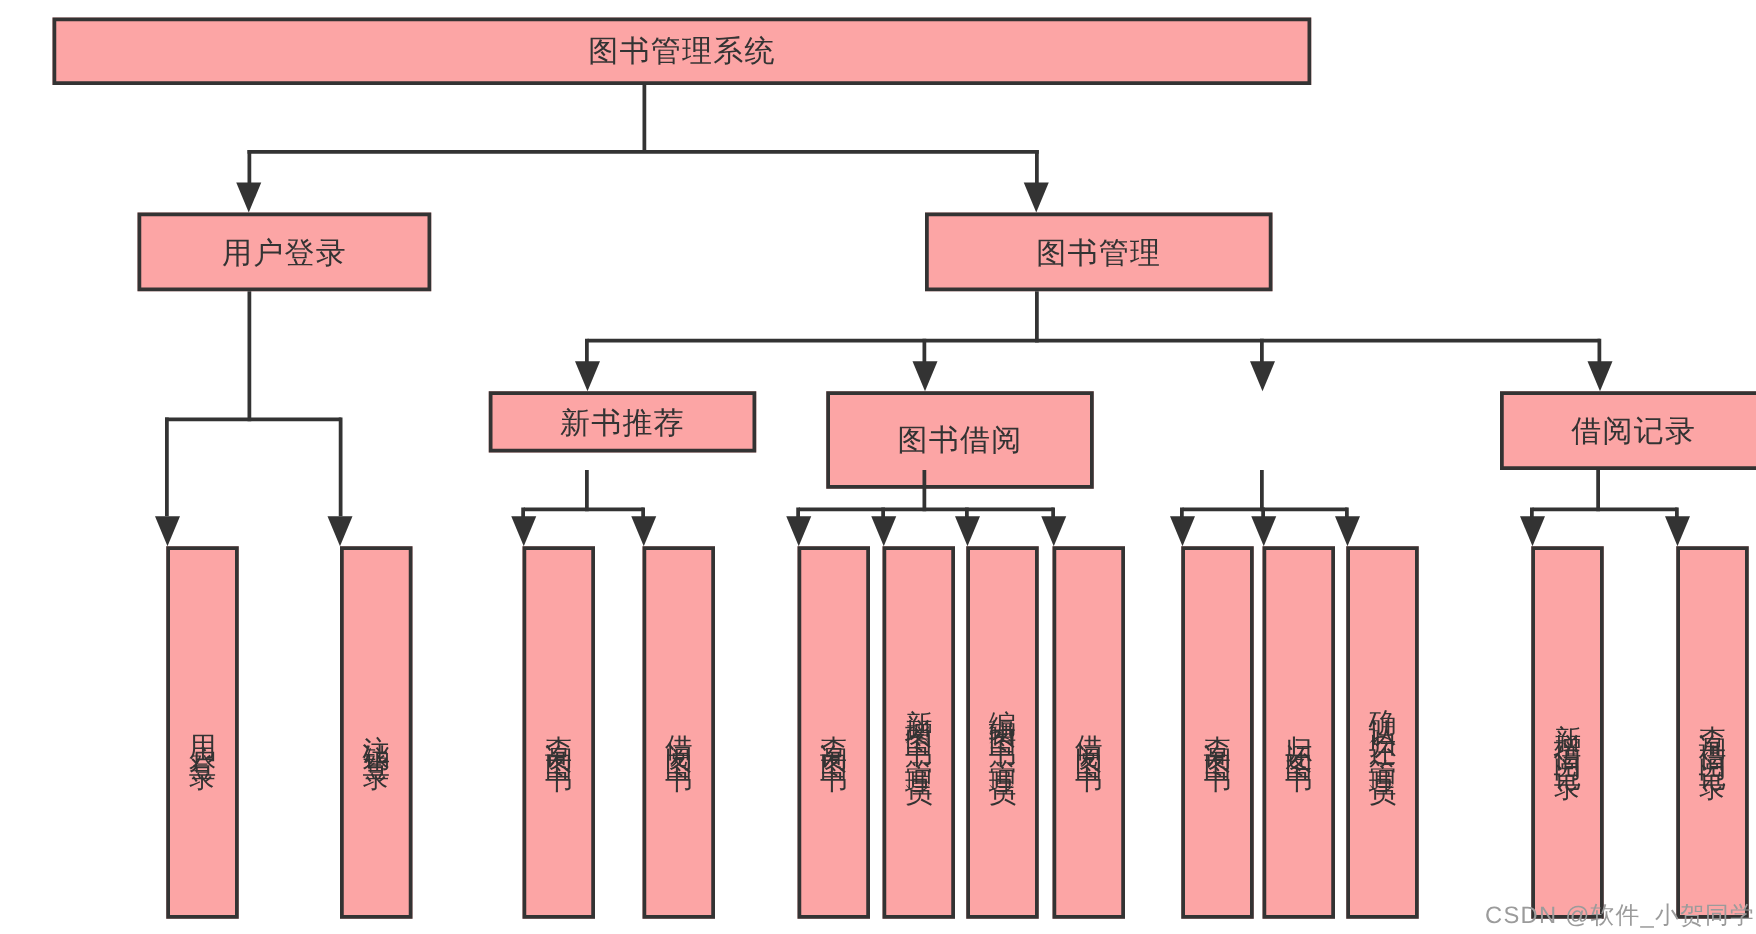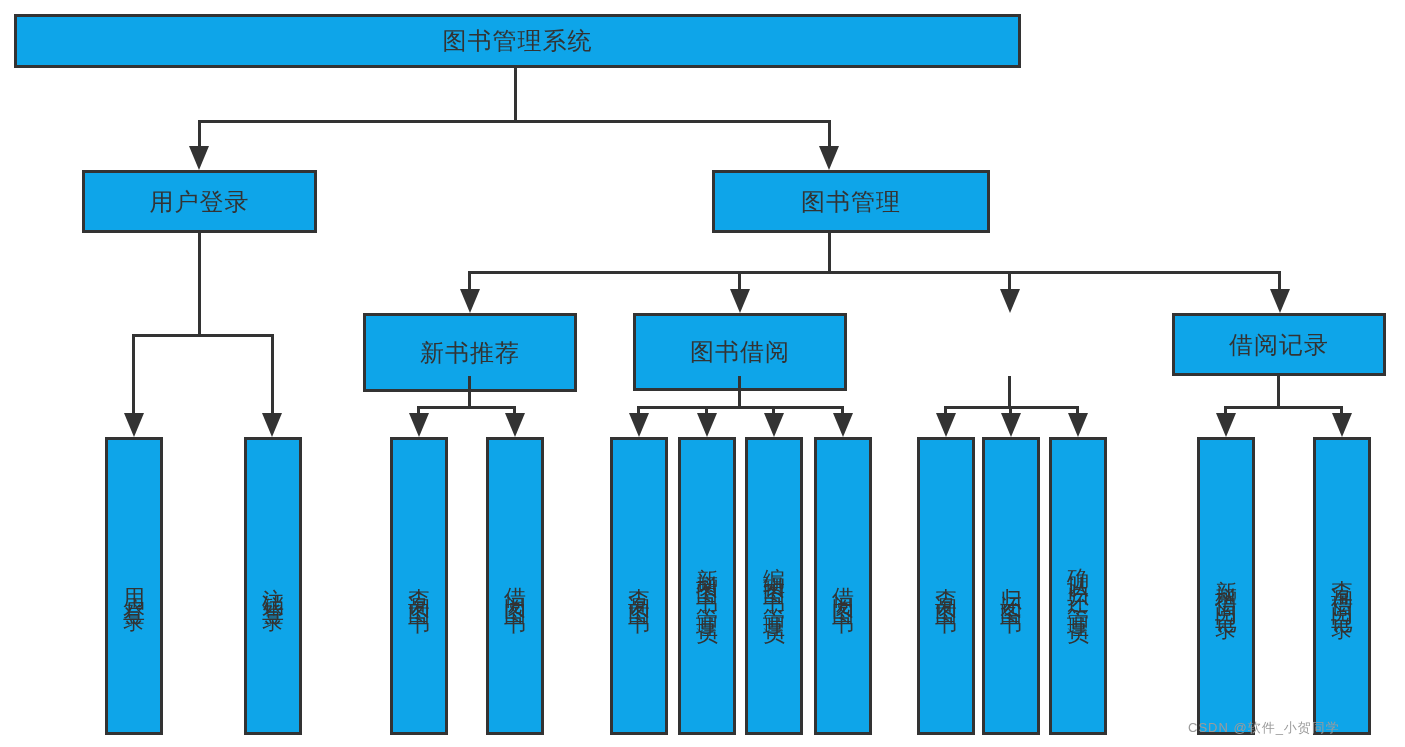--- a/index.html
+++ b/index.html
@@ -1,57 +1,57 @@
 <!DOCTYPE html>
 <html><head>
 <meta charset="utf-8">
 <style>
   html,body{margin:0;padding:0;background:#ffffff;}
   #canvas{
     position:relative;width:1405px;height:747px;background:#ffffff;overflow:hidden;
     font-family:"Liberation Sans","DejaVu Sans",sans-serif;color:#333;
   }
   .box{
-    position:absolute;box-sizing:border-box;border:3px solid #333333;background:#0ea5e9;
-    display:flex;align-items:center;justify-content:center;color:#333333;
+    position:absolute;box-sizing:border-box;border:3px solid #333333;background:#fca5a5;
+    display:flex;align-items:center;justify-content:center;color:#333333;margin-left:28px;
   }
   .hbox{font-size:24px;letter-spacing:1px;}
   .vbox{
     writing-mode:vertical-rl;text-orientation:mixed;
     font-size:22px;letter-spacing:8px;line-height:1;
   }
   .vl{position:absolute;width:3px;background:#333333;}
   .hl{position:absolute;height:3px;background:#333333;}
   .arrow{
     position:absolute;width:0;height:0;
     border-left:10px solid transparent;border-right:10px solid transparent;
     border-top:24px solid #333333;
   }
   .watermark{
-    position:absolute;left:1188px;top:719px;font-size:13px;color:#9b9b9b;
+    position:absolute;left:1188px;top:719px;font-size:19px;color:#9b9b9b;
     letter-spacing:1px;white-space:nowrap;
   }
 </style>
 </head>
 <body>
 
 <div id="canvas">
 
   <div class="box hbox" style="left:14px;top:14px;width:1007px;height:54px;">
     <span>图书管理系统</span>
   </div>
 
   <div class="box hbox" style="left:82px;top:170px;width:235px;height:63px;">
     <span>用户登录</span>
   </div>
   <div class="box hbox" style="left:712px;top:170px;width:278px;height:63px;">
     <span>图书管理</span>
   </div>
 
-  <div class="box hbox" style="left:363px;top:313px;width:214px;height:79px;">
+  <div class="box hbox" style="left:363px;top:313px;width:214px;height:49px;">
     <span>新书推荐</span>
   </div>
   <div class="box hbox" style="left:633px;top:313px;width:214px;height:78px;">
     <span>图书借阅</span>
   </div>
   <div class="box hbox" style="left:1172px;top:313px;width:214px;height:63px;">
     <span>借阅记录</span>
   </div>
 
   <div class="box vbox" style="left:105px;top:437px;width:58px;height:298px;">

